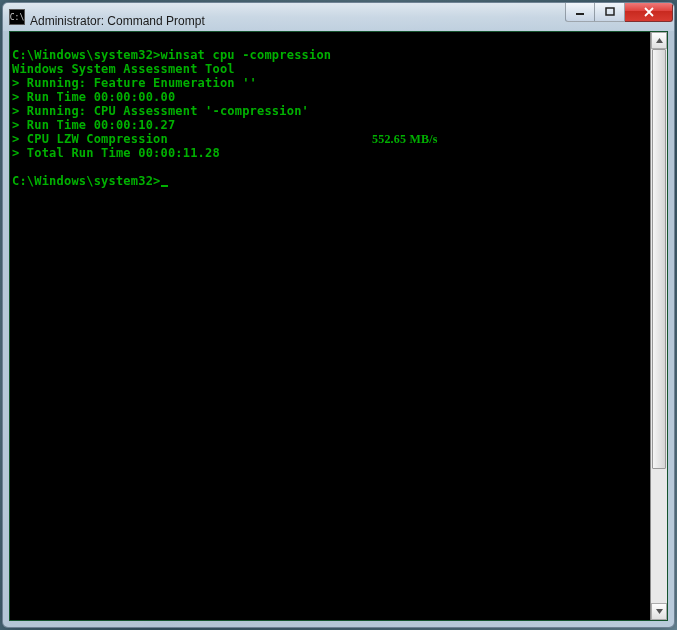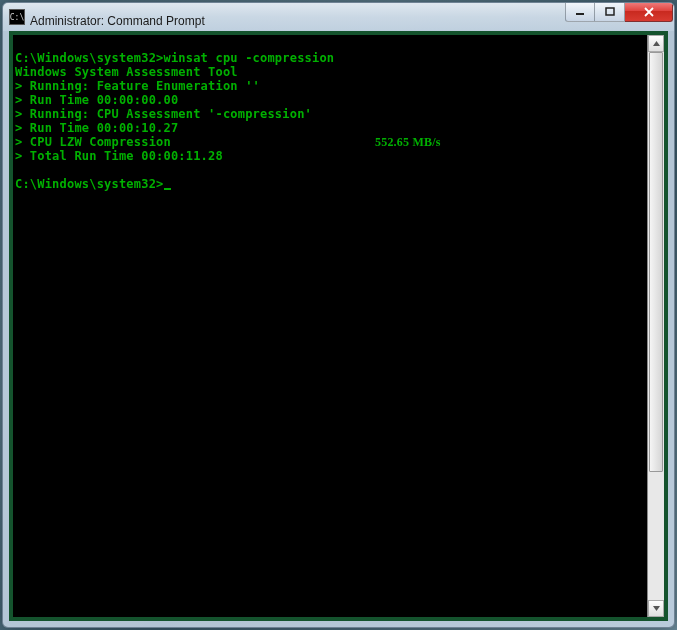--- a/index.html
+++ b/index.html
@@ -81,21 +81,21 @@
       background: linear-gradient(to bottom, #f08080 0%, #e04540 45%, #c92a20 50%, #d83a30 100%);
       border-radius: 0 0 3px 0;
       border-left: none;
       border-color: #803030;
     }
     .win-btn svg { display: block; }
     .client-area {
       margin: 0 6px 6px 6px;
       height: calc(100% - 34px);
       background: #000;
-      border: 4px solid #14532d;
+      border: 1px solid #14532d;
       position: relative;
       display: flex;
     }
     .terminal {
       flex: 1;
       background: #000;
       color: #00b000;
       font-family: "Lucida Console", "Consolas", monospace;
       font-size: 12px;
       line-height: 14px;

